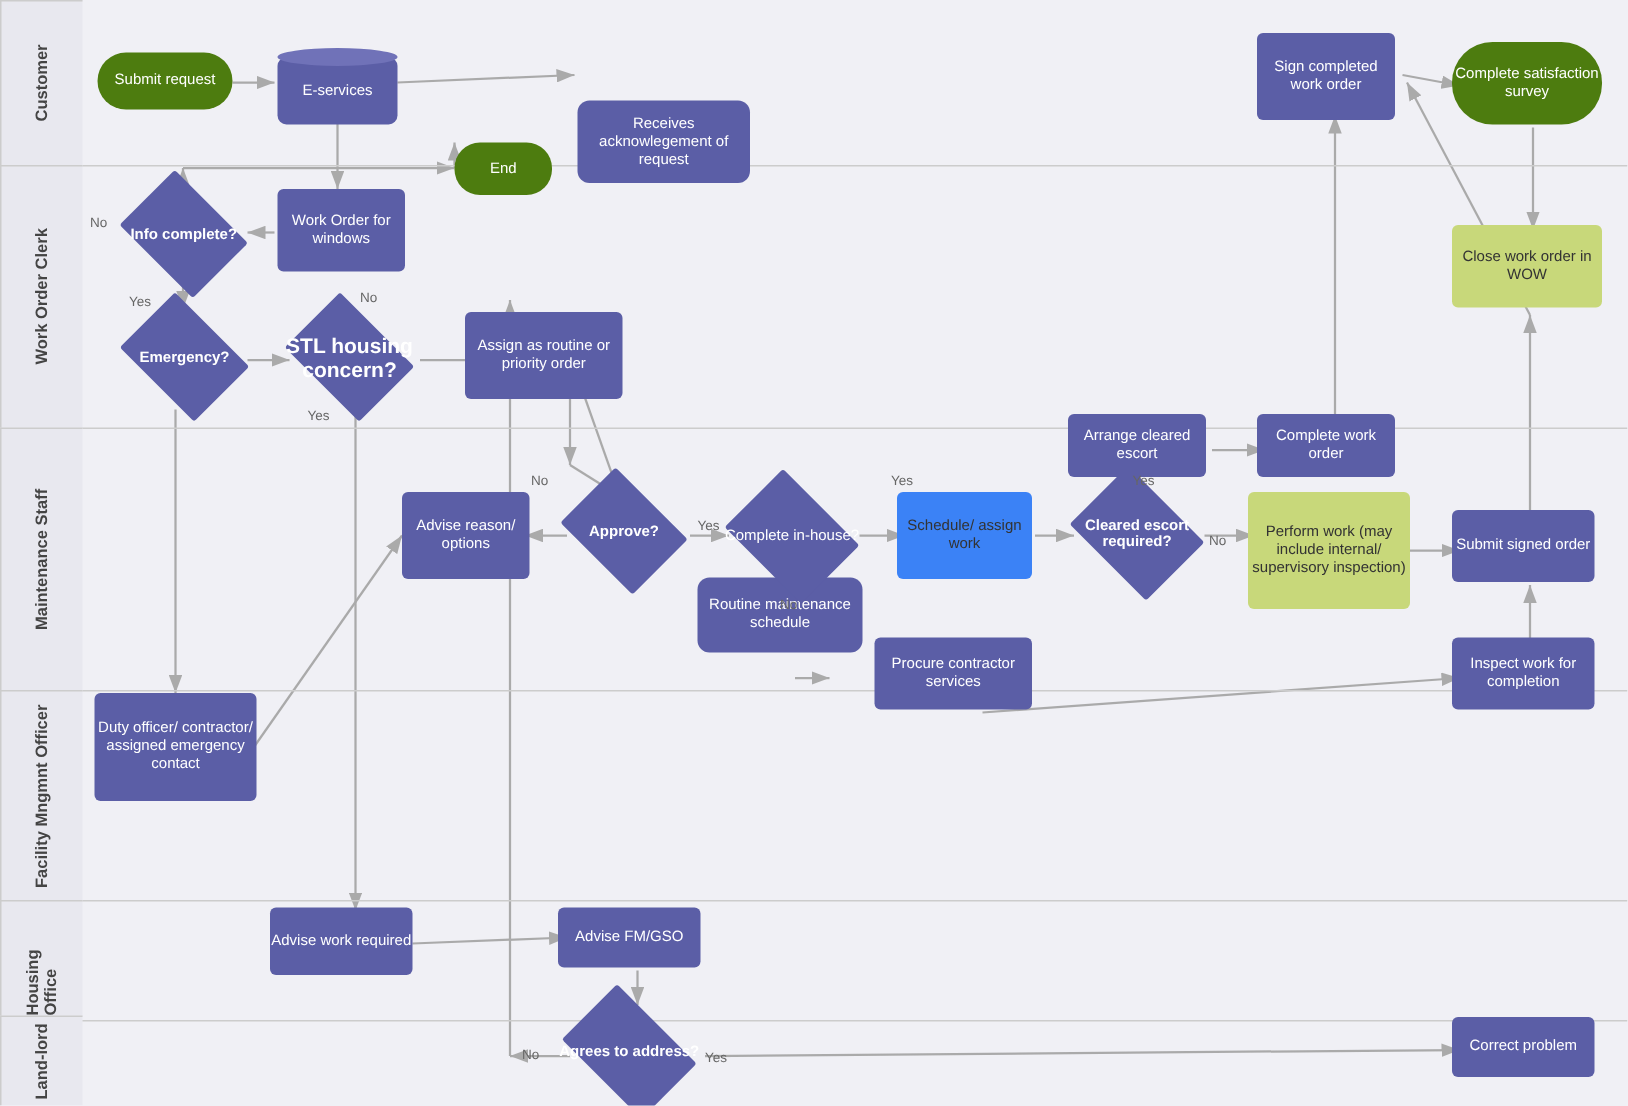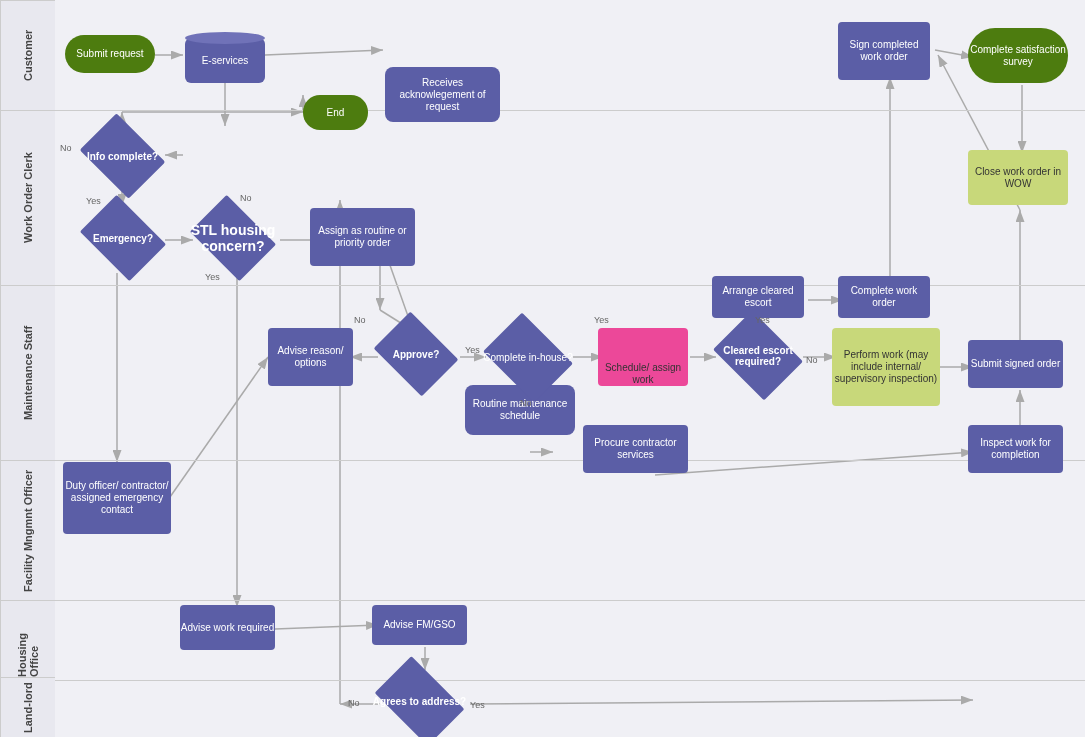--- a/index.html
+++ b/index.html
@@ -73,24 +73,23 @@
       border-radius: 4px;
     }
 
     .rect-salmon {
       background: #4d7c0f;
       color: white;
       border-radius: 20px;
     }
 
     .rect-green {
-      background: #ec4899;
+      background: #3b82f6;
       color: #333;
       border-radius: 4px;
-      align-items: flex-end;
     }
 
     .rect-light-green {
       background: #d4e157;
       color: #333;
       border-radius: 4px;
     }
 
     .cylinder {
       background: #5b5ea6;
@@ -262,20 +261,23 @@
     <span>End</span>
   </div>
 
   <div style="position:absolute; left:80px; top:122px; width:85px; height:68px;">
     <div style="position:absolute; left:8px; top:8px; width:69px; height:52px; background:#5b5ea6; transform:rotate(45deg); border-radius:2px;"></div>
     <div style="position:absolute; left:0; top:0; width:85px; height:68px; display:flex; align-items:center; justify-content:center; text-align:center; font-size:10px; font-weight:600; color:white; z-index:1;">
       <span>Info complete?</span>
     </div>
   </div>
 
+  <div class="shape rect-purple" style="left:185px; top:126px; width:85px; height:55px;">
+    <span>Work Order for windows</span>
+  </div>
 
   <div style="position:absolute; left:78px; top:202px; width:90px; height:72px;">
     <div style="position:absolute; left:10px; top:10px; width:70px; height:52px; background:#5b5ea6; transform:rotate(45deg); border-radius:2px;"></div>
     <div style="position:absolute; left:0; top:0; width:90px; height:72px; display:flex; align-items:center; justify-content:center; text-align:right; font-size:10px; font-weight:600; color:white; z-index:1;">
       <span>Emergency?</span>
     </div>
   </div>
 
   <div style="position:absolute; left:188px; top:202px; width:90px; height:72px;">
     <div style="position:absolute; left:10px; top:10px; width:70px; height:52px; background:#5b5ea6; transform:rotate(45deg); border-radius:2px;"></div>
@@ -369,20 +371,23 @@
     <span>Advise FM/GSO</span>
   </div>
 
   <div style="position:absolute; left:372px; top:665px; width:95px; height:72px;">
     <div style="position:absolute; left:10px; top:10px; width:75px; height:52px; background:#5b5ea6; transform:rotate(45deg); border-radius:2px;"></div>
     <div style="position:absolute; left:0; top:0; width:95px; height:72px; display:flex; align-items:center; justify-content:center; text-align:center; font-size:10px; font-weight:600; color:white; z-index:1;">
       <span>Agrees to address?</span>
     </div>
   </div>
 
+  <div class="shape rect-purple" style="left:968px; top:678px; width:95px; height:40px;">
+    <span>Correct problem</span>
+  </div>
 
   <span class="arrow-label" style="left:60px; top:143px;">No</span>
   <span class="arrow-label" style="left:86px; top:196px;">Yes</span>
   <span class="arrow-label" style="left:240px; top:193px;">No</span>
   <span class="arrow-label" style="left:205px; top:272px;">Yes</span>
   <span class="arrow-label" style="left:354px; top:315px;">No</span>
   <span class="arrow-label" style="left:465px; top:345px;">Yes</span>
   <span class="arrow-label" style="left:594px; top:315px;">Yes</span>
   <span class="arrow-label" style="left:755px; top:315px;">Yes</span>
   <span class="arrow-label" style="left:520px; top:398px;">No</span>

